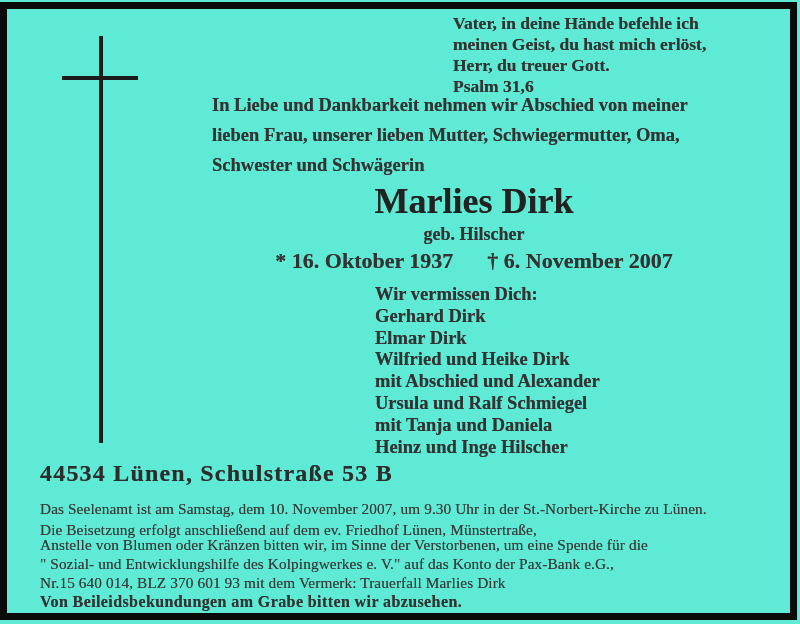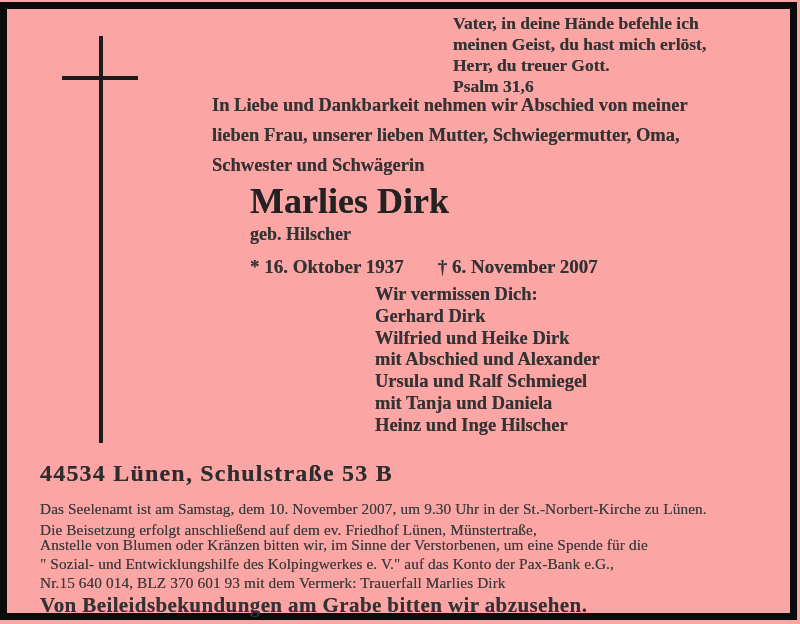--- a/index.html
+++ b/index.html
@@ -1,21 +1,21 @@
 <!DOCTYPE html>
 <html><head>
 <meta charset="utf-8">
 <style>
   * { box-sizing: border-box; }
   html, body { margin: 0; padding: 0; background: #ffffff; }
   .page {
     position: relative;
     width: 800px;
     height: 624px;
-    background: #fca5a5;
+    background: #5eead4;
     font-family: "Liberation Serif", "DejaVu Serif", serif;
     color: #2d2d2d;
     overflow: hidden;
     text-shadow: 0 0 0.5px rgba(50,50,50,0.65);
   }
   .frame {
     position: absolute;
     top: 2px; left: 0; right: 3px; bottom: 4px;
     border: 7px solid #0b0b0b;
     pointer-events: none;
@@ -57,37 +57,38 @@
     font-size: 18.5px;
     font-weight: 700;
     line-height: 30px;
     color: #333333;
   }
   
   .center-col {
     position: absolute;
     left: 250px;
     width: 448px;
+    text-align: center;
   }
   .deceased-name {
     top: 181px;
     font-size: 36px;
     font-weight: 700;
     line-height: 40px;
     color: #222222;
   }
   .maiden-name {
     top: 224px;
     font-size: 18px;
     font-weight: 700;
     color: #333333;
   }
   .life-dates {
-    top: 256px;
-    font-size: 19px;
+    top: 248px;
+    font-size: 22px;
     font-weight: 700;
     color: #333333;
     white-space: nowrap;
   }
   .death-date { margin-left: 34px; }
   
   .mourners {
     position: absolute;
     left: 375px; top: 284px;
     font-size: 18.5px;
@@ -111,21 +112,21 @@
     font-size: 15.3px;
     font-weight: 400;
     color: #3a3a3a;
     letter-spacing: 0.1px;
   }
   .service-info { top: 489px; line-height: 21px; margin-top: 9px; }
   .donation-info { top: 535px; line-height: 19px; }
   .condolence {
     position: absolute;
     left: 40px; top: 593px;
-    font-size: 21px;
+    font-size: 16px;
     font-weight: 700;
     letter-spacing: 0.4px;
     color: #333333;
   }
 </style>
 </head>
 <body>
 
 <div class="page">
 
@@ -156,20 +157,21 @@
   <div class="center-col maiden-name">geb. Hilscher</div>
 
   <div class="center-col life-dates">
     <span class="birth-date">* 16. Oktober 1937</span><span class="death-date">† 6. November 2007</span>
   </div>
 
   <div class="mourners">
     <div>Wir vermissen Dich:</div>
     <div>
         <div>Gerhard Dirk</div>
+        <div>Elmar Dirk</div>
         <div>Wilfried und Heike Dirk</div>
         <div>mit Abschied und Alexander</div>
         <div>Ursula und Ralf Schmiegel</div>
         <div>mit Tanja und Daniela</div>
         <div>Heinz und Inge Hilscher</div>
       </div>
   </div>
 
   <div class="address">44534 Lünen, Schulstraße 53 B</div>
 

